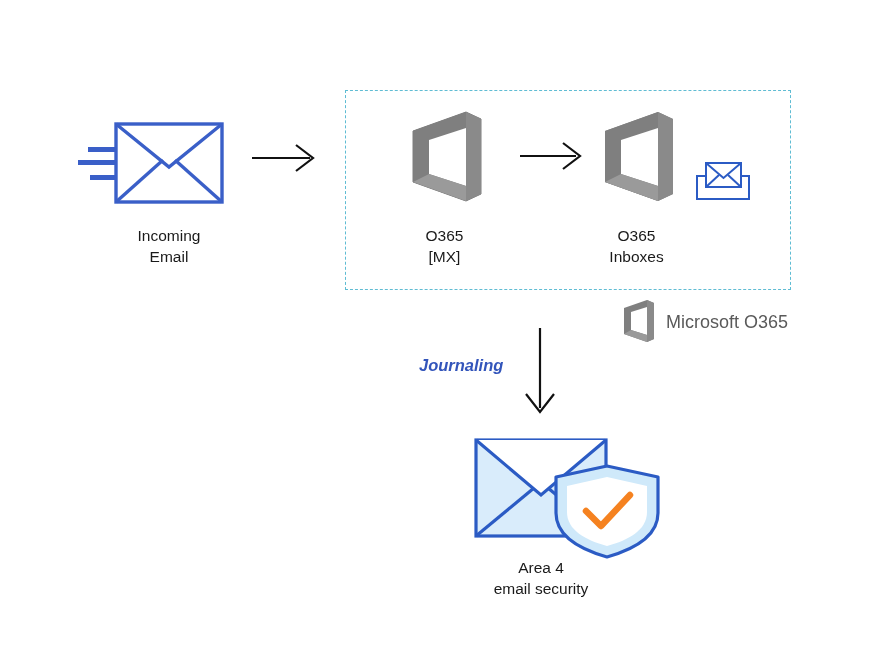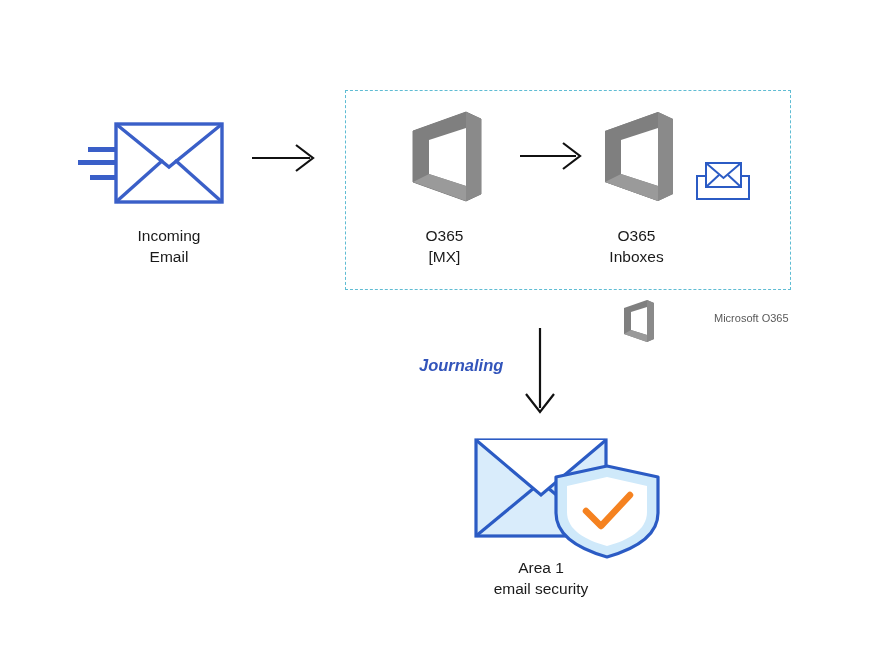--- a/index.html
+++ b/index.html
@@ -25,24 +25,23 @@
     text-align: center;
     color: #1a1a1a;
     font-size: 15.5px;
     line-height: 21px;
     font-family: "Liberation Sans", sans-serif;
     white-space: pre-line;
   }
   .legend-label {
     position: absolute;
     color: #5a5a5a;
-    font-size: 11px;
+    font-size: 18px;
     font-family: "Liberation Sans", sans-serif;
     white-space: nowrap;
-    margin-left: 48px;
   }
   .journaling-label {
     position: absolute;
     color: #3355bb;
     font-size: 16.5px;
     font-weight: bold;
     font-family: "Liberation Sans", sans-serif;
     white-space: nowrap;
   }
   .dashed-box {
@@ -154,16 +153,16 @@
   <div class="node-label" style="left:357px; top:225px; width:175px;">O365
 [MX]</div>
 
   <div class="node-label" style="left:549px; top:225px; width:175px;">O365
 Inboxes</div>
 
   <div class="journaling-label" style="left:419px; top:356px;font-style:italic;">Journaling</div>
 
   <div class="legend-label" style="left:666px; top:312px;">Microsoft O365</div>
 
-  <div class="node-label" style="left:451px; top:557px; width:180px;">Area 1
+  <div class="node-label" style="left:451px; top:557px; width:180px;">Area 4
 email security</div>
 
 </div>
 
 </body></html>

